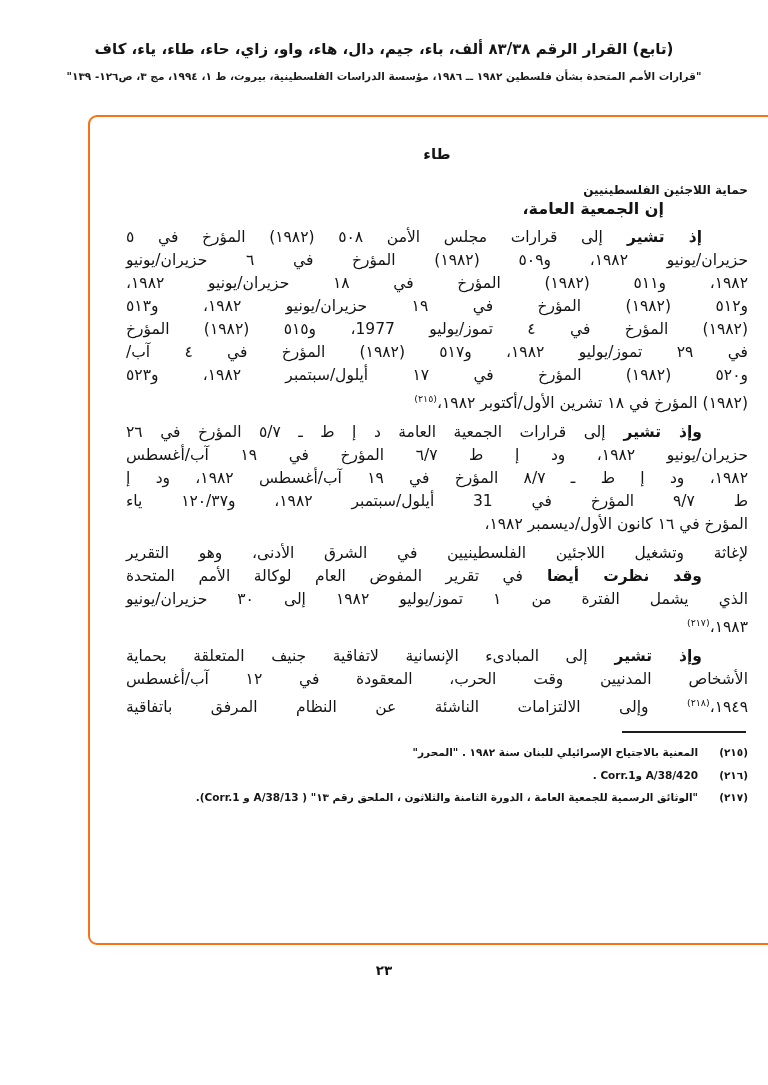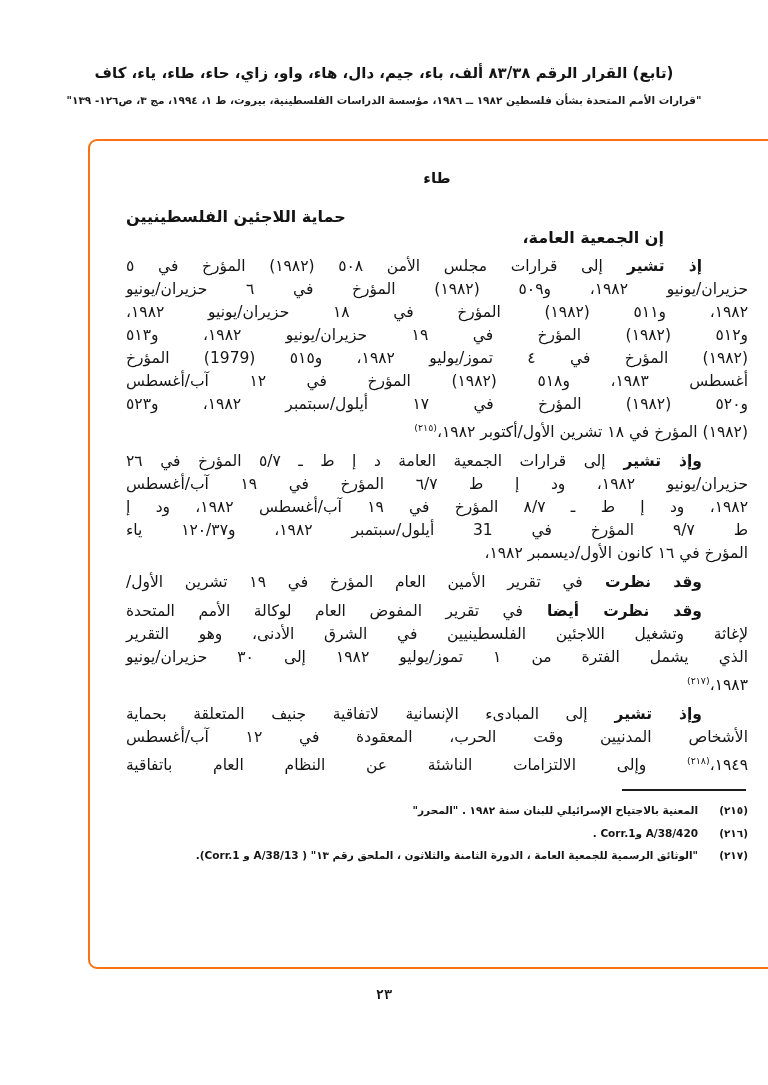--- a/index.html
+++ b/index.html
@@ -1,48 +1,48 @@
 <!DOCTYPE html>
 <html lang="ar"><head>
 <meta charset="utf-8">
 <style>
   html,body{margin:0;padding:0;background:#ffffff;}
   .page{
     position:relative;width:768px;height:1085px;background:#ffffff;overflow:hidden;
     font-family:"DejaVu Sans",sans-serif;color:#141414;
   }
-  .header{text-align:center;padding-top:64px;direction:rtl;}
+  .header{text-align:center;padding-top:40px;direction:rtl;}
   .header-line1{font-size:15px;font-weight:bold;letter-spacing:.2px;}
   .header-line2{font-size:10.5px;font-weight:bold;margin-top:12px;color:#1b1b1b;}
   .doc-frame{
     box-sizing:border-box;width:694px;height:830px;
     margin:33px 0 0 88px;
     border:2px solid #f97316;border-radius:9px;
     padding:14px 32px 0 36px;
     direction:rtl;background:#fff;overflow:hidden;
   }
   .section-letter{text-align:center;font-weight:bold;font-size:15px;margin-top:14px;}
-  .doc-title{text-align:left;font-weight:bold;font-size:16px;margin-top:20px;}
+  .doc-title{text-align:right;font-weight:bold;font-size:12px;margin-top:20px;}
   .intro{font-size:16px;font-weight:bold;padding-right:84px;line-height:23px;}
   .paragraphs{margin-top:0;}
   .para{margin-top:6px;}
   .tline{
     font-size:15.5px;line-height:23px;
     text-align:justify;text-align-last:justify;
   }
   .tline.first{padding-right:46px;}
   .tline.end{text-align-last:right;}
   .tline b{font-weight:bold;}
   sup{font-size:9.5px;vertical-align:6px;letter-spacing:0;}
   .fn-sep{width:124px;border-top:2px solid #1d1d1d;margin:12px 2px 8px auto;}
   .fn-block{padding-left:10px;}
   .fn{display:flex;gap:14px;font-size:10.5px;font-weight:bold;line-height:22.5px;align-items:baseline;}
   .fn-num{flex:0 0 36px;text-align:right;white-space:nowrap;}
   .fn-text{flex:1;}
-  .page-number{text-align:center;font-size:13.5px;font-weight:bold;margin-top:17px;letter-spacing:6px;direction:rtl;font-family:Liberation Mono, monospace;}
+  .page-number{text-align:center;font-size:13.5px;font-weight:bold;margin-top:17px;letter-spacing:6px;direction:rtl;}
 </style>
 </head>
 <body>
 
 <div class="page">
 
   <div class="header">
     <div class="header-line1">(تابع) القرار الرقم ٨٣/٣٨ ألف، باء، جيم، دال، هاء، واو، زاي، حاء، طاء، ياء، كاف</div>
     <div class="header-line2">"قرارات الأمم المتحدة بشأن فلسطين ١٩٨٢ ــ ١٩٨٦، مؤسسة الدراسات الفلسطينية، بيروت، ط ١، ١٩٩٤، مج ٣، ص١٢٦- ١٣٩"</div>
   </div>
@@ -51,45 +51,44 @@
     <div class="section-letter">طاء</div>
     <div class="doc-title">حماية اللاجئين الفلسطينيين</div>
     <div class="intro">إن الجمعية العامة،</div>
 
     <div class="paragraphs">
         <div class="para">
           <div class="tline first"><b>إذ تشير </b><span>إلى قرارات مجلس الأمن ٥٠٨ (١٩٨٢) المؤرخ في ٥</span></div>
           <div class="tline"><span>حزيران/يونيو ١٩٨٢، و٥٠٩ (١٩٨٢) المؤرخ في ٦ حزيران/يونيو</span></div>
           <div class="tline"><span>١٩٨٢، و٥١١ (١٩٨٢) المؤرخ في ١٨ حزيران/يونيو ١٩٨٢،</span></div>
           <div class="tline"><span>و٥١٢ (١٩٨٢) المؤرخ في ١٩ حزيران/يونيو ١٩٨٢، و٥١٣</span></div>
-          <div class="tline"><span>(١٩٨٢) المؤرخ في ٤ تموز/يوليو ١٩٨٢، و٥١٥ (1979) المؤرخ</span></div>
-          <div class="tline"><span>أغسطس ١٩٨٣، و٥١٨ (١٩٨٢) المؤرخ في ١٢ آب/أغسطس</span></div>
+          <div class="tline"><span>(١٩٨٢) المؤرخ في ٤ تموز/يوليو 1977، و٥١٥ (١٩٨٢) المؤرخ</span></div>
+          <div class="tline"><span>في ٢٩ تموز/يوليو ١٩٨٢، و٥١٧ (١٩٨٢) المؤرخ في ٤ آب/</span></div>
           <div class="tline"><span>و٥٢٠ (١٩٨٢) المؤرخ في ١٧ أيلول/سبتمبر ١٩٨٢، و٥٢٣</span></div>
           <div class="tline end"><span>(١٩٨٢) المؤرخ في ١٨ تشرين الأول/أكتوبر ١٩٨٢،</span><sup>(٢١٥)</sup></div>
         </div>
         <div class="para">
           <div class="tline first"><b>وإذ تشير </b><span>إلى قرارات الجمعية العامة د إ ط ـ ٥/٧ المؤرخ في ٢٦</span></div>
           <div class="tline"><span>حزيران/يونيو ١٩٨٢، ود إ ط ٦/٧ المؤرخ في ١٩ آب/أغسطس</span></div>
           <div class="tline"><span>١٩٨٢، ود إ ط ـ ٨/٧ المؤرخ في ١٩ آب/أغسطس ١٩٨٢، ود إ</span></div>
           <div class="tline"><span>ط ٩/٧ المؤرخ في 31 أيلول/سبتمبر ١٩٨٢، و١٢٠/٣٧ ياء</span></div>
           <div class="tline end"><span>المؤرخ في ١٦ كانون الأول/ديسمبر ١٩٨٢،</span></div>
         </div>
         <div class="para">
-          <div class="tline first"><b>وقد نظرت </b><span>في تقرير الأمين العام المؤرخ في ١٩ تشرين الأول/</span></div>
         </div>
         <div class="para">
+          <div class="tline"><span>لإغاثة وتشغيل اللاجئين الفلسطينيين في الشرق الأدنى، وهو التقرير</span></div>
           <div class="tline first"><b>وقد نظرت أيضا </b><span>في تقرير المفوض العام لوكالة الأمم المتحدة</span></div>
-          <div class="tline"><span>لإغاثة وتشغيل اللاجئين الفلسطينيين في الشرق الأدنى، وهو التقرير</span></div>
           <div class="tline"><span>الذي يشمل الفترة من ١ تموز/يوليو ١٩٨٢ إلى ٣٠ حزيران/يونيو</span></div>
           <div class="tline end"><span>١٩٨٣،</span><sup>(٢١٧)</sup></div>
         </div>
         <div class="para">
           <div class="tline first"><b>وإذ تشير </b><span>إلى المبادىء الإنسانية لاتفاقية جنيف المتعلقة بحماية</span></div>
           <div class="tline"><span>الأشخاص المدنيين وقت الحرب، المعقودة في ١٢ آب/أغسطس</span></div>
-          <div class="tline"><span>١٩٤٩،</span><sup>(٢١٨)</sup><span> وإلى الالتزامات الناشئة عن النظام العام باتفاقية</span></div>
+          <div class="tline"><span>١٩٤٩،</span><sup>(٢١٨)</sup><span> وإلى الالتزامات الناشئة عن النظام المرفق باتفاقية</span></div>
         </div>
       </div>
 
     <div class="fn-sep"></div>
     <div class="fn-block">
         <div class="fn">
           <span class="fn-num">(٢١٥)</span>
           <span class="fn-text">المعنية بالاجتياح الإسرائيلي للبنان سنة ١٩٨٢ . "المحرر"</span>
         </div>
         <div class="fn">

